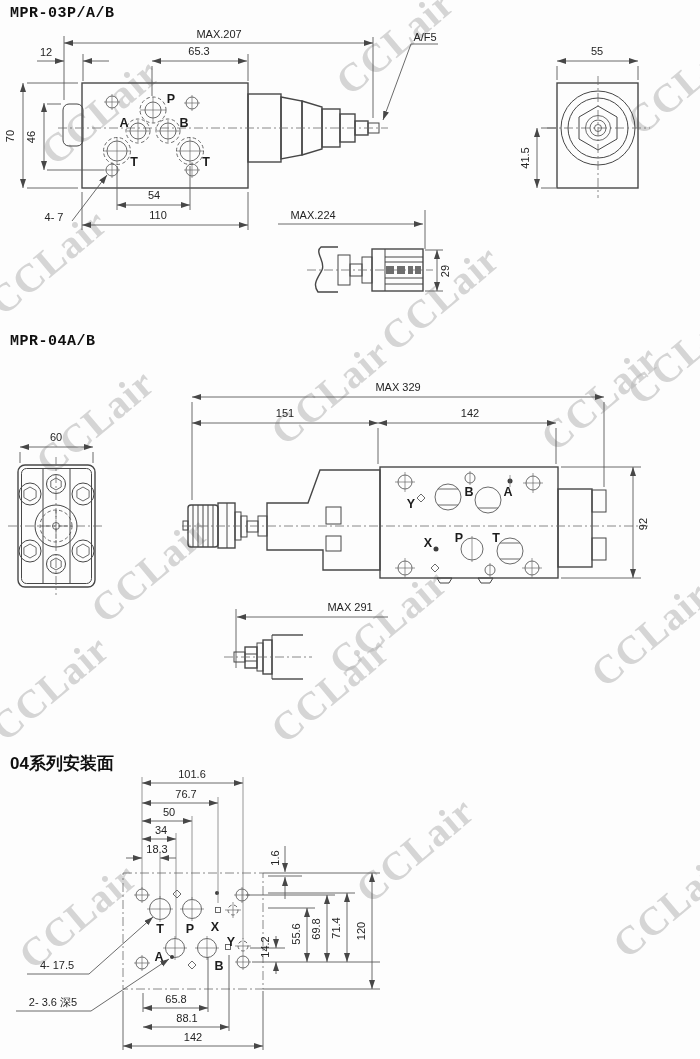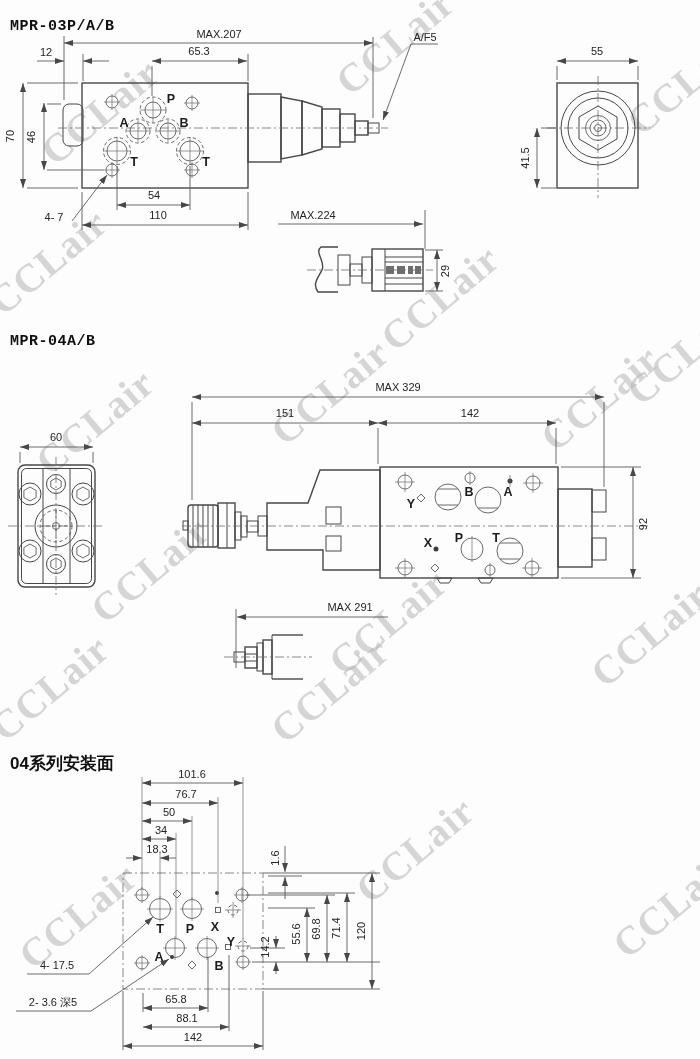--- a/index.html
+++ b/index.html
@@ -40,21 +40,21 @@
   <div class="wm" style="left:600px;top:398px">CCLair</div>
   <div class="wm" style="left:150px;top:570px">CCLair</div>
   <div class="wm" style="left:388px;top:622px">CCLair</div>
   <div class="wm" style="left:650px;top:634px">CCLair</div>
   <div class="wm" style="left:50px;top:688px">CCLair</div>
   <div class="wm" style="left:330px;top:690px">CCLair</div>
   <div class="wm" style="left:415px;top:850px">CCLair</div>
   <div class="wm" style="left:78px;top:916px">CCLair</div>
   <div class="wm" style="left:672px;top:905px">CCLair</div>
 
-  <div class="title" style="left:10px;top:18px">MPR-03P/A/B</div>
+  <div class="title" style="left:10px;top:5px">MPR-03P/A/B</div>
   <div class="title" style="left:10px;top:333px">MPR-04A/B</div>
   <div class="title-cjk" style="left:10px;top:752px">04系列安装面</div>
 
   <svg width="700" height="1059" viewBox="0 0 700 1059">
     <defs>
       <marker id="ae" markerWidth="10" markerHeight="8" refX="9" refY="3" orient="auto" markerUnits="userSpaceOnUse">
         <path d="M0,0 L9,3 L0,6 z" fill="#474747"></path>
       </marker>
       <marker id="as" markerWidth="10" markerHeight="8" refX="0" refY="3" orient="auto" markerUnits="userSpaceOnUse">
         <path d="M9,0 L0,3 L9,6 z" fill="#474747"></path>

